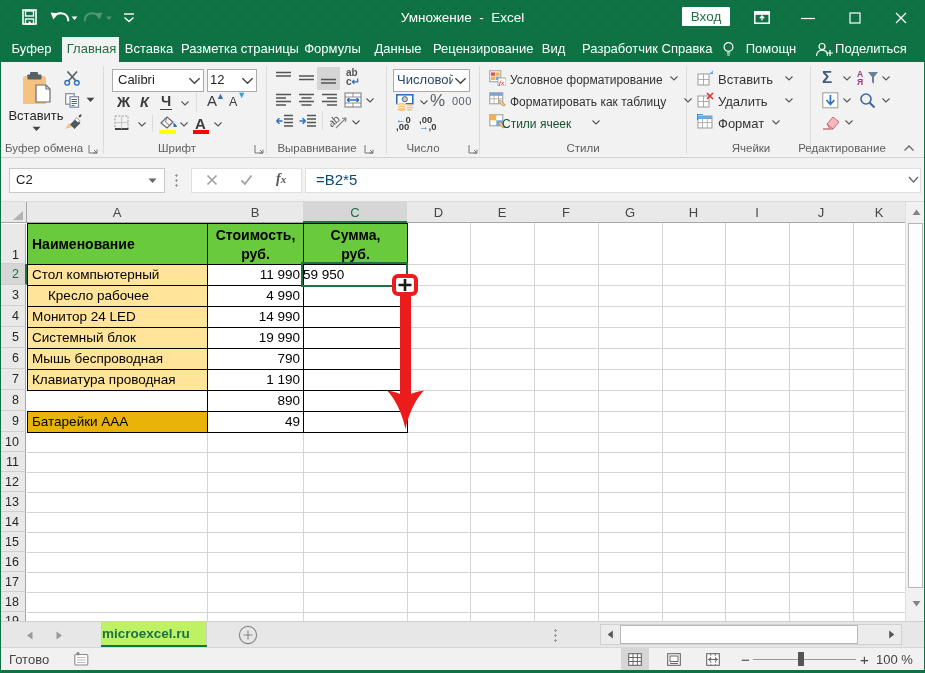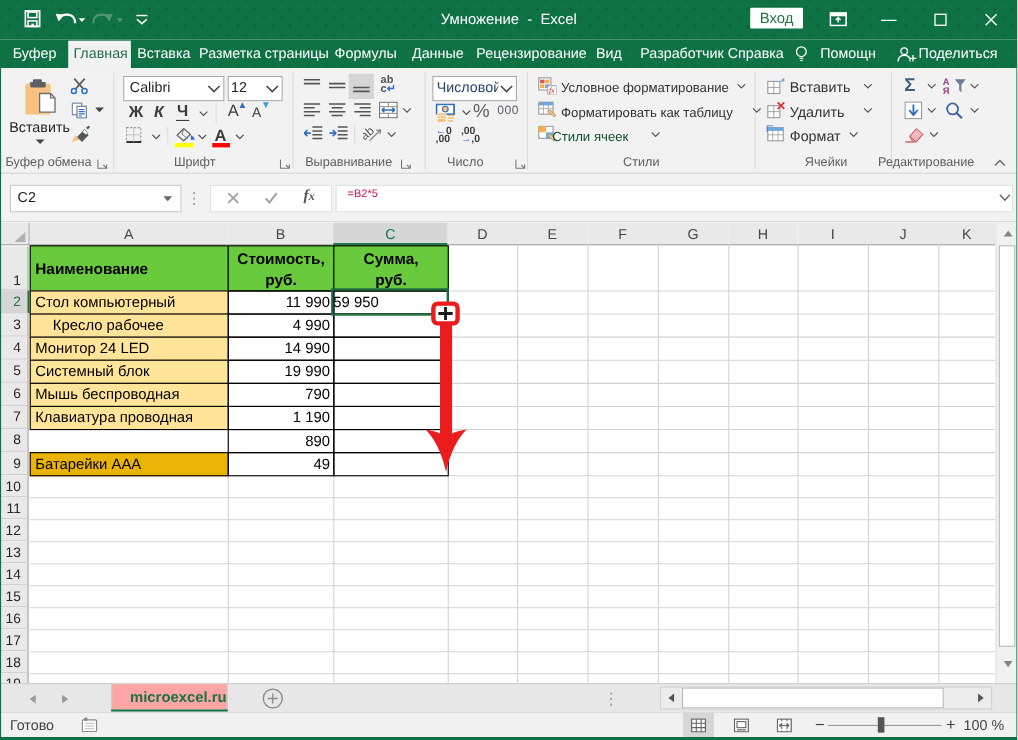--- a/index.html
+++ b/index.html
@@ -367,21 +367,21 @@
   <div class="abs" style="left:175px;top:15px;width:3px;height:14px;background-image:radial-gradient(circle,#9a9a9a 1.1px,transparent 1.2px);background-size:3px 5px"></div>
   <div class="wbox" style="left:191px;top:10px;width:111px;height:25px;border-color:#e0e0e0"></div>
   <div class="wbox" style="left:305px;top:10px;width:616px;height:25px;border-color:#e0e0e0"></div>
   <svg class="abs" style="left:206px;top:16px" width="12" height="12" viewBox="0 0 12 12">
       <path d="M1.5 1.5 l 9 9 M10.5 1.5 l -9 9" stroke="#a0a0a0" stroke-width="1.6"></path>
     </svg>
   <svg class="abs" style="left:240px;top:16px" width="13" height="12" viewBox="0 0 13 12">
       <path d="M1.5 6.5 L 5 10 L 11.5 1.5" fill="none" stroke="#a0a0a0" stroke-width="1.8"></path>
     </svg>
   <div class="abs" style="left:276px;top:13px;font-size:14px;color:#555;font-style:italic;font-family:'Liberation Serif',serif;font-weight:bold">f<span style="font-size:11px">x</span></div>
-  <div class="abs" style="left:316px;top:13px;font-size:10px;color:#be185d">=B2*5</div>
+  <div class="abs" style="left:316px;top:13px;font-size:15px;color:#0c4a6e">=B2*5</div>
   <svg class="abs" style="left:908px;top:18px" width="11" height="8" viewBox="0 0 11 8">
       <path d="M1 1 L 5.5 6 L 10 1" fill="none" stroke="#666" stroke-width="1.3"></path>
     </svg>
 </div>
 <div class="abs" id="grid">
 
   <div class="colhead" style="left:0;width:27px;border-right:1px solid #a6a6a6;border-bottom:1px solid #a6a6a6;background:#e9e9e9"></div>
   <svg class="abs" style="left:13px;top:9px" width="11" height="10" viewBox="0 0 11 10">
       <path d="M10 0 v 9 h -10 z" fill="#b2b2b2"></path>
     </svg>
@@ -474,21 +474,21 @@
       <path d="M4.5 6.5 L 8.5 1 H 0.5 z" fill="#848484"></path>
     </svg>
 </div>
 <div class="abs" id="tabbar">
   <svg class="abs" style="left:26px;top:9px" width="8" height="9" viewBox="0 0 8 9">
       <path d="M6.5 0.5 v 8 L 1 4.5 z" fill="#9a9a9a"></path>
     </svg>
   <svg class="abs" style="left:55px;top:9px" width="8" height="9" viewBox="0 0 8 9">
       <path d="M1.5 0.5 v 8 L 7 4.5 z" fill="#9a9a9a"></path>
     </svg>
-  <div class="abs" style="left:101px;top:0;width:106px;height:23px;background:#fca5a5;border-left:1px solid #cfcfcf;border-right:1px solid #cfcfcf;text-align:right;line-height:23px;font-size:13.5px;font-weight:bold;color:#1e7145">microexcel.ru</div>
+  <div class="abs" style="left:101px;top:0;width:106px;height:23px;background:#bef264;border-left:1px solid #cfcfcf;border-right:1px solid #cfcfcf;text-align:left;line-height:23px;font-size:13.5px;font-weight:bold;color:#1e7145">microexcel.ru</div>
   <div class="abs" style="left:101px;top:23px;width:106px;height:3px;background:#0f7244"></div>
   <svg class="abs" style="left:238px;top:3px" width="20" height="20" viewBox="0 0 20 20">
     <circle cx="10" cy="10" r="8.6" fill="none" stroke="#8a8a8a" stroke-width="1.2"></circle>
     <path d="M10 5.5 v 9 M5.5 10 h 9" stroke="#8a8a8a" stroke-width="1.2"></path>
   </svg>
   <div class="abs" style="left:554px;top:6px;width:3px;height:14px;background-image:radial-gradient(circle,#9a9a9a 1.1px,transparent 1.2px);background-size:3px 5px"></div>
   <div class="abs" style="left:600px;top:2px;width:302px;height:21px;background:#ececec;border:1px solid #d0d0d0"></div>
   <svg class="abs" style="left:607px;top:8px" width="7" height="9" viewBox="0 0 7 9">
       <path d="M5.8 0.5 v 8 L 0.7 4.5 z" fill="#555"></path>
     </svg>

